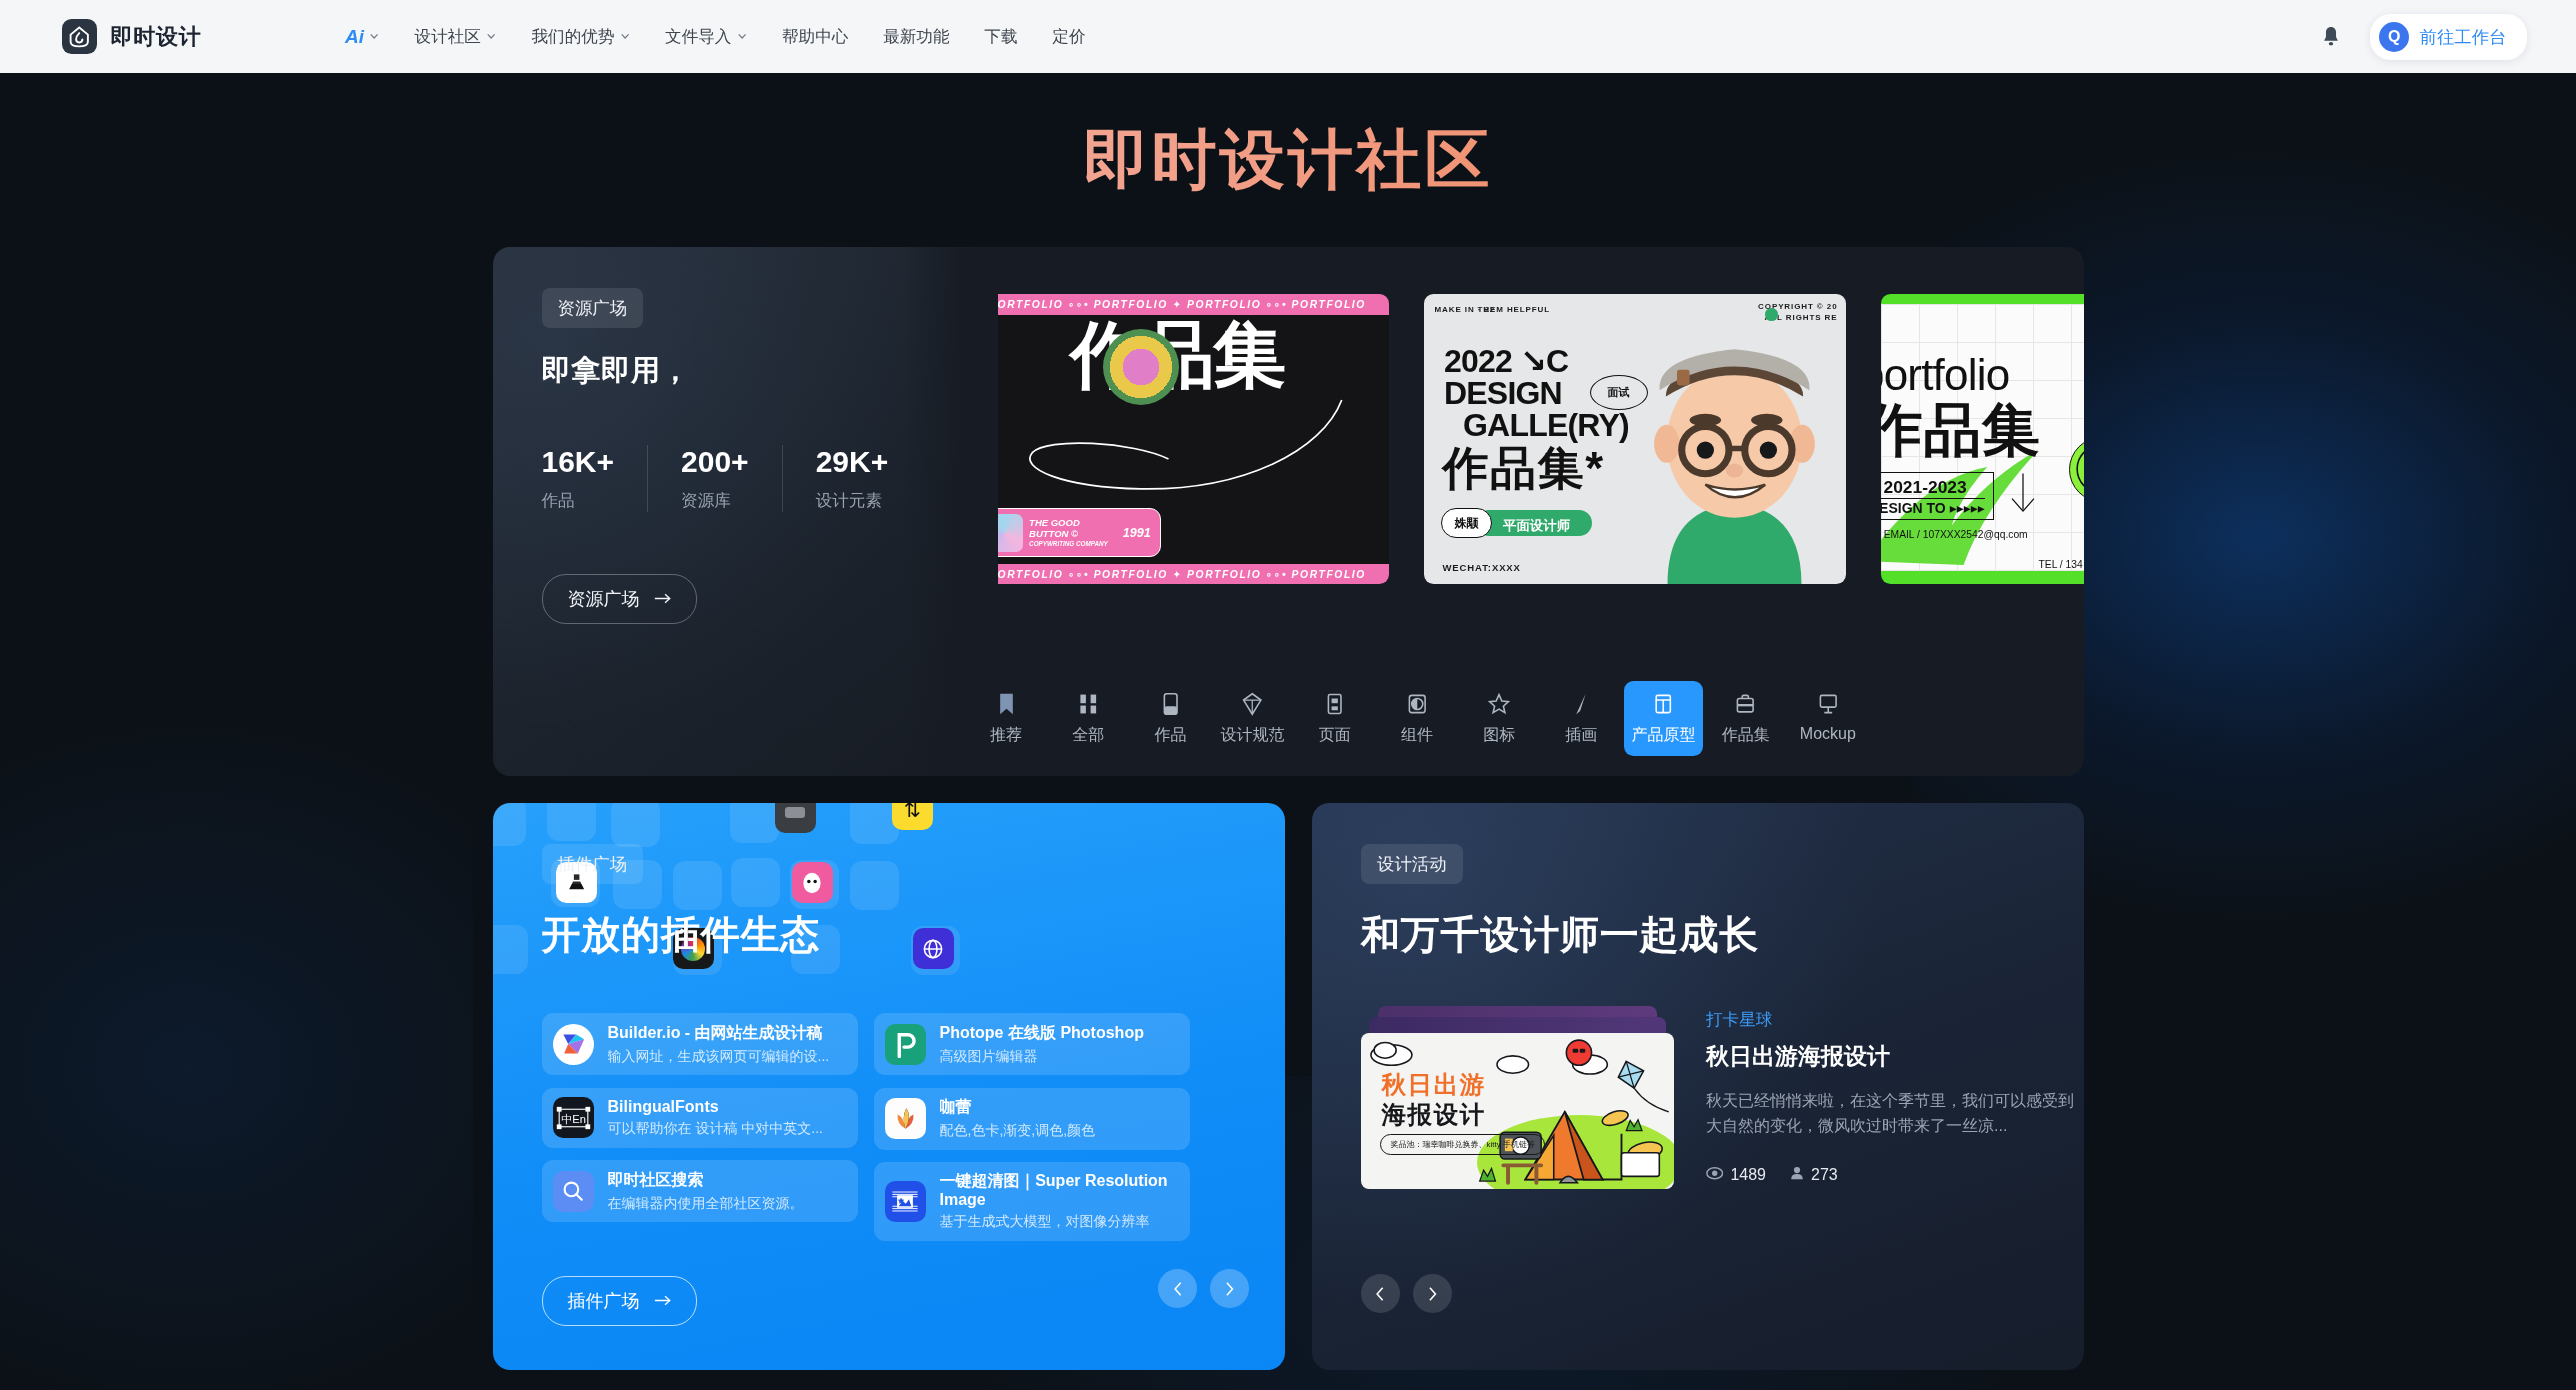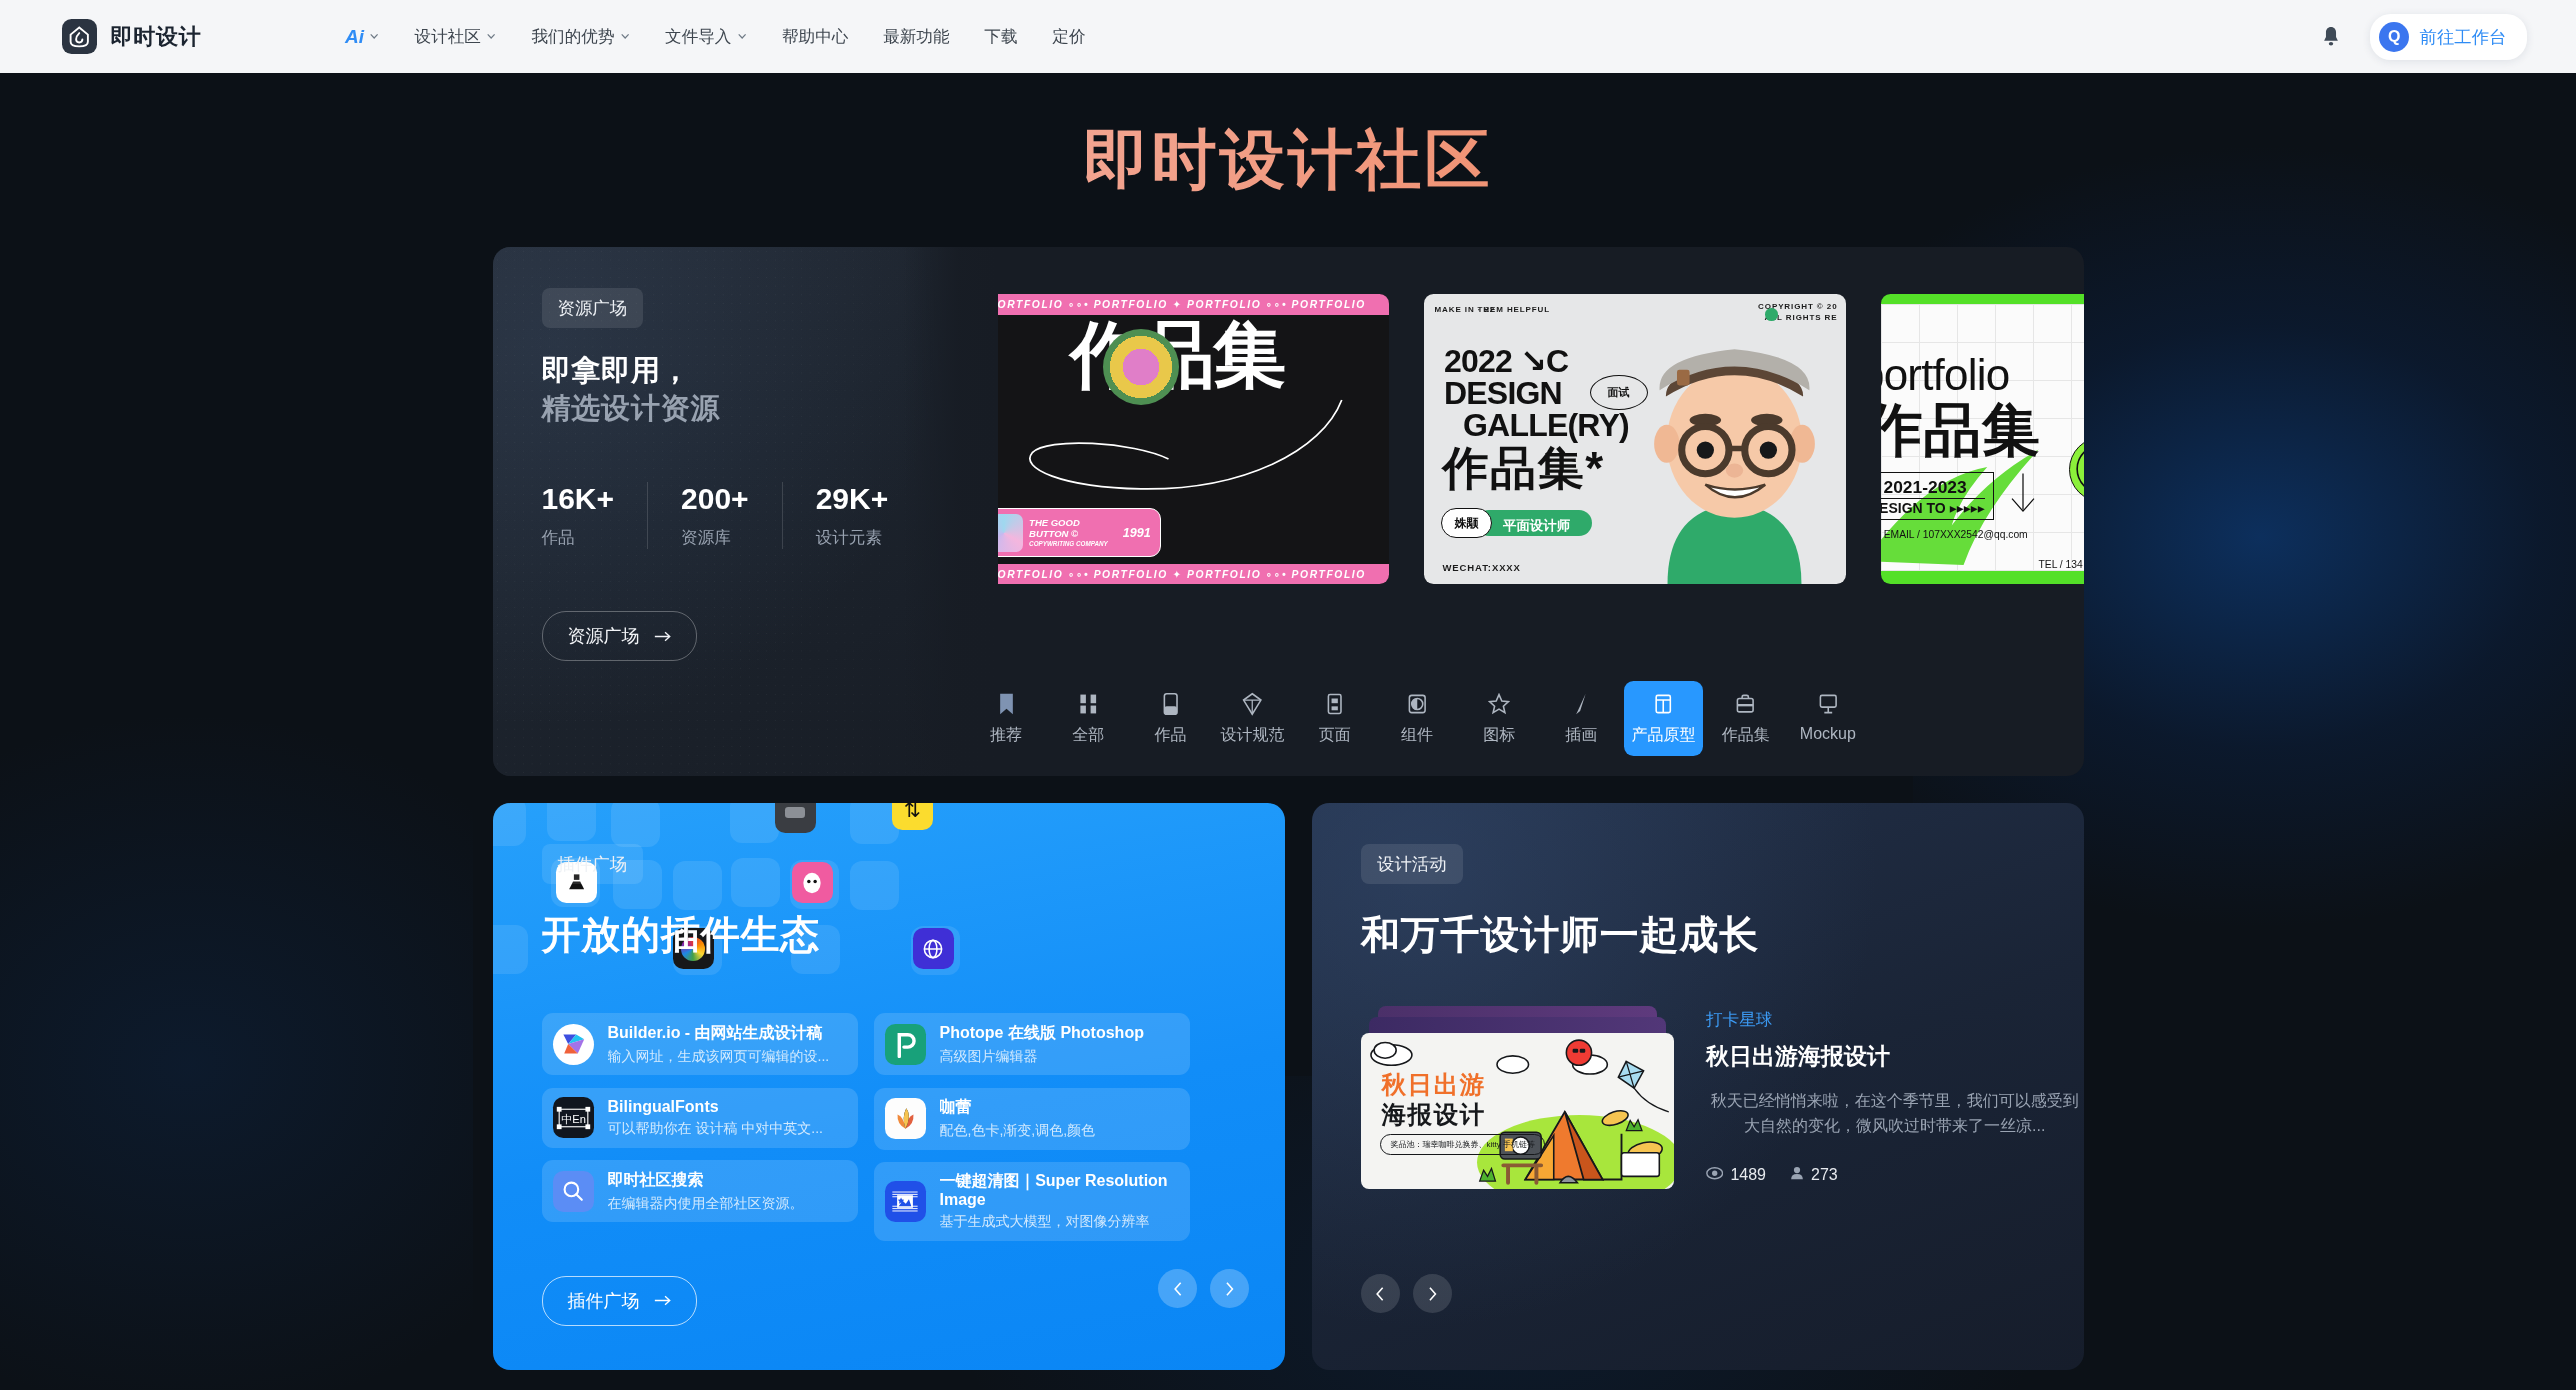--- a/index.html
+++ b/index.html
@@ -253,21 +253,21 @@
     background:#f4f4f2; overflow:hidden; }
   .act-thumb .ft-o { position:absolute; left:20.5px; top:35px; font-size:24.5px; font-weight:bold; color:#f0702a; letter-spacing:1.6px; }
   .act-thumb .ft-b { position:absolute; left:20.5px; top:65px; font-size:24.5px; font-weight:bold; color:#16181b; letter-spacing:1.6px; }
   .act-thumb .ft-p { position:absolute; left:19px; top:101px; border:1.2px solid #16181b; border-radius:14px;
     padding:4px 9.5px; font-size:8px; color:#16181b; white-space:nowrap; }
   .act-thumb .grass { position:absolute; right:-8px; bottom:-20.5px; width:205px; height:95px;
     background:#a8e63c; border-radius:50%; }
   .act-info { min-width:0; padding-top:3.2px; }
   .act-tag { font-size:16.6px; color:#3c9bf5; }
   .act-t { margin-top:9.5px; font-size:23px; font-weight:bold; color:#fff; }
-  .act-d { margin-top:17.4px; font-size:16px; line-height:1.56; color:#9aa4b3;text-align:center; }
+  .act-d { margin-top:17.4px; font-size:16px; line-height:1.56; color:#9aa4b3; }
   .act-meta { margin-top:27px; display:flex; align-items:center; gap:24px; }
   .meta { display:flex; align-items:center; gap:7px; font-size:16px; color:#e7eaef; }
   .act-navs { position:absolute; left:49px; bottom:57px; display:flex; gap:12.6px; }
   .act-nbtn { width:39px; height:39px; border-radius:50%; background:rgba(255,255,255,.13);
     display:flex; align-items:center; justify-content:center; cursor:pointer; }
 </style>
 </head>
 <body>
 
 <div class="glow-right"></div>
@@ -436,21 +436,20 @@
 
           <div class="tel">TEL / 134 XXXX 2546</div>
         </div>
       </div>
     </div>
 
     <div class="res-left">
       <div class="pill">资源广场</div>
       <div class="res-h">
         <div>即拿即用，</div>
-        <div class="dim">精选设计资源</div>
       </div>
       <div class="stats">
         <div class="stat">
           <div class="stat-v">16K+</div>
           <div class="stat-l">作品</div>
         </div>
         <div class="stat">
           <div class="stat-v">200+</div>
           <div class="stat-l">资源库</div>
         </div>

